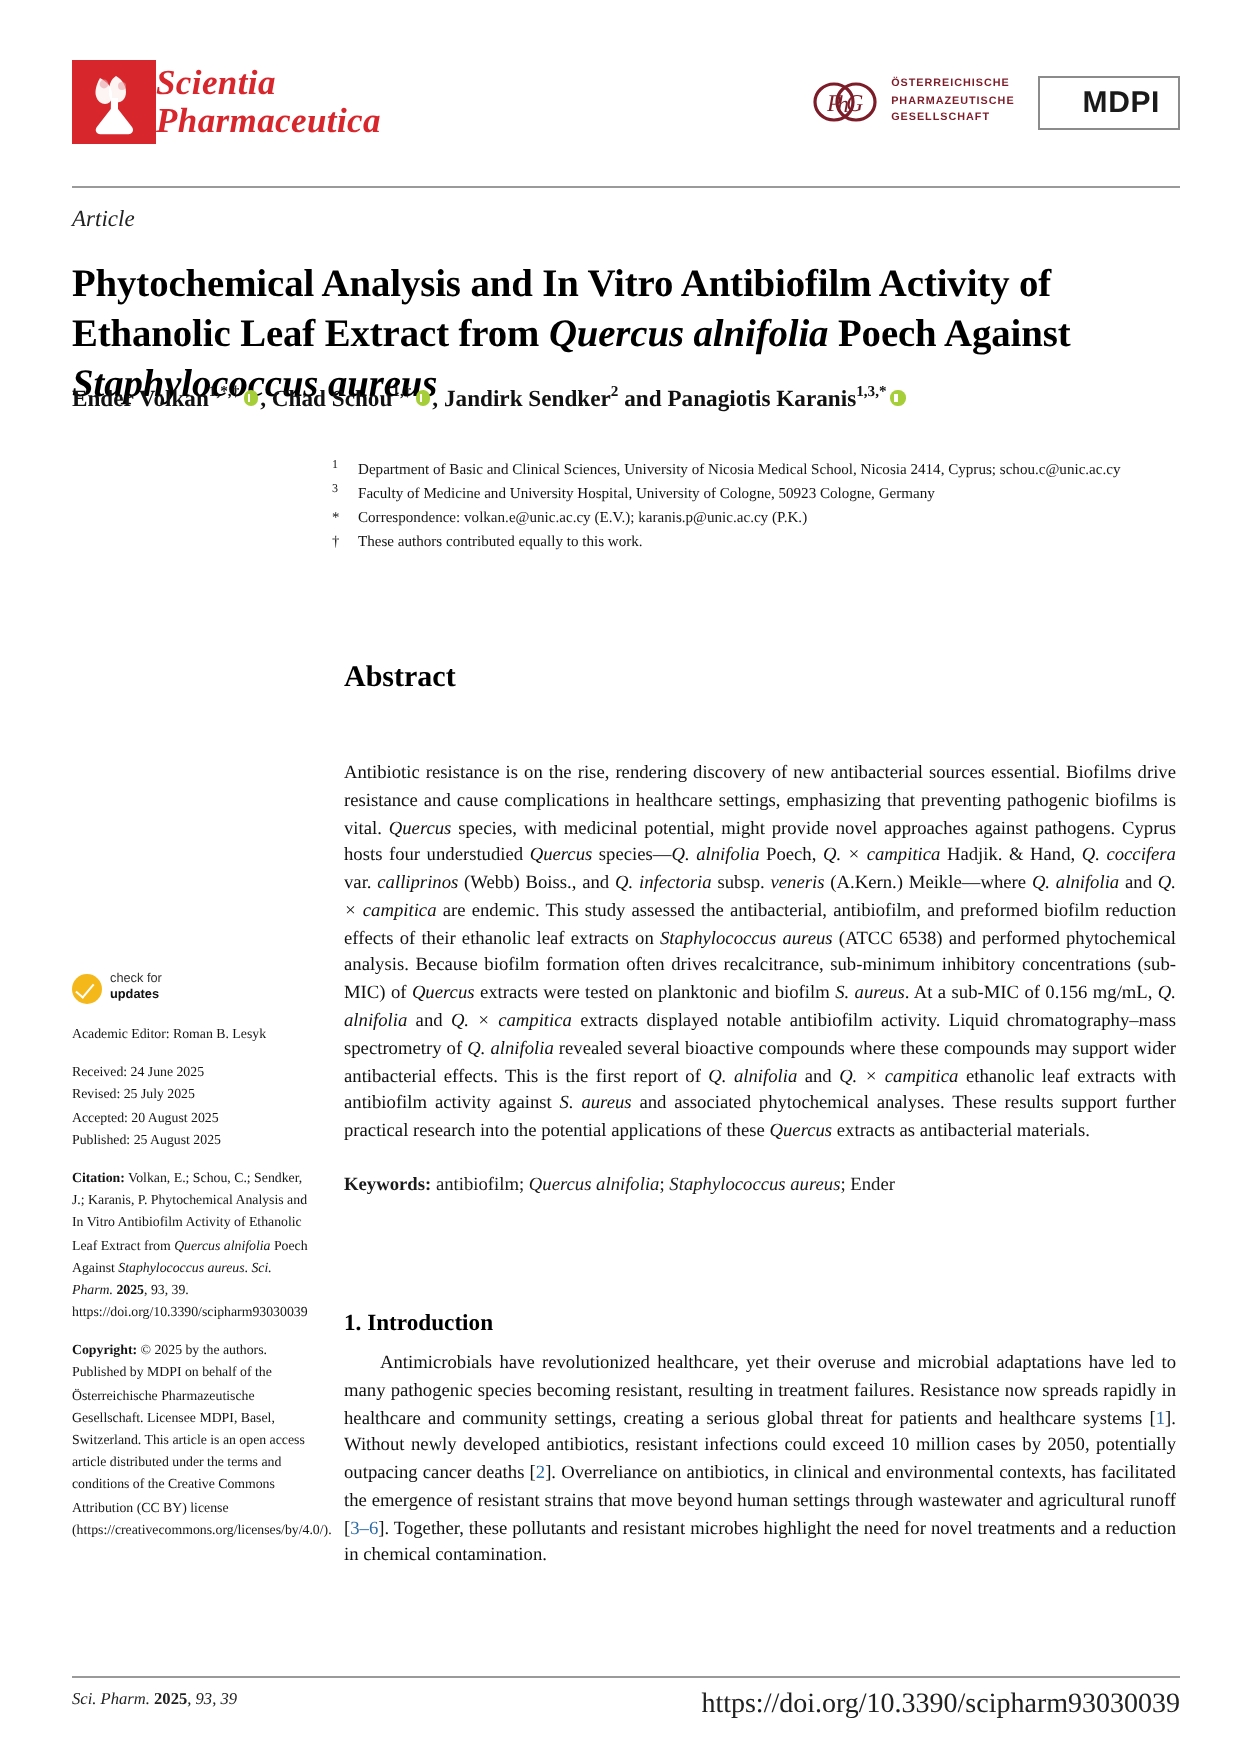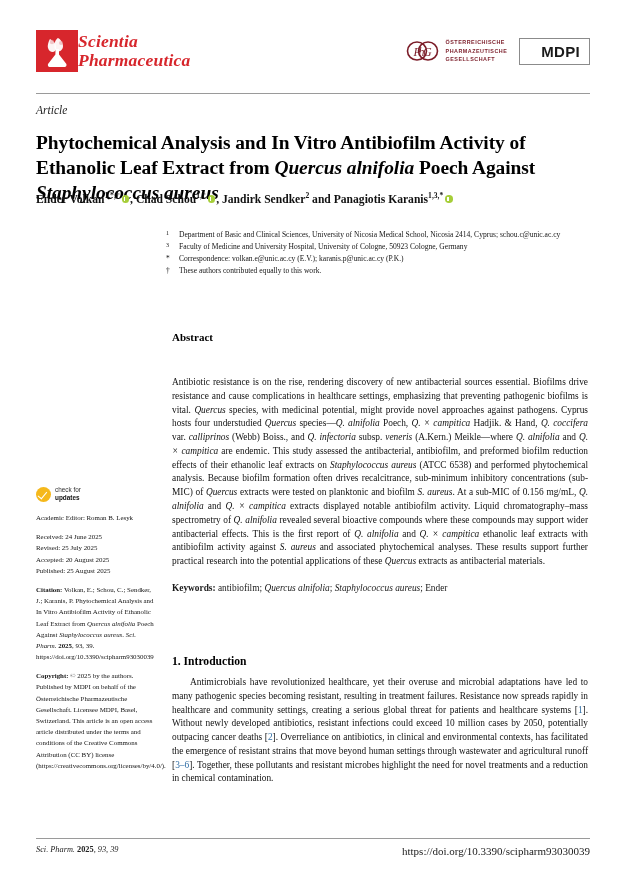--- a/index.html
+++ b/index.html
@@ -219,21 +219,21 @@
   .sb-block b { font-weight: bold; }
 
   
   .abstract-wrap {
     position: absolute;
     left: 172px;
     top: 331px;
     width: 416px;
   }
   .abstract-head {
-    font-size: 11px;
+    font-size: 15px;
     font-weight: bold;
     margin-bottom: 26px;
     color: #000;
   }
   .abstract-body {
     font-size: 9.35px;
     line-height: 1.475;
     text-align: justify;
     color: #111;
     margin-top: 33px;
@@ -285,21 +285,21 @@
     font-size: 8.3px;
     font-style: italic;
     color: #222;
     text-align: center;
   }
   .footer-left b { font-style: normal; font-weight: bold; }
   .footer-right {
     position: absolute;
     right: 30px;
     top: 845px;
-    font-size: 11px;
+    font-size: 14px;
     color: #222;
     padding-left: 48px;
   }
 
   
   .watermark {
     position: absolute;
     left: 0;
     right: 0;
     top: 826px;

